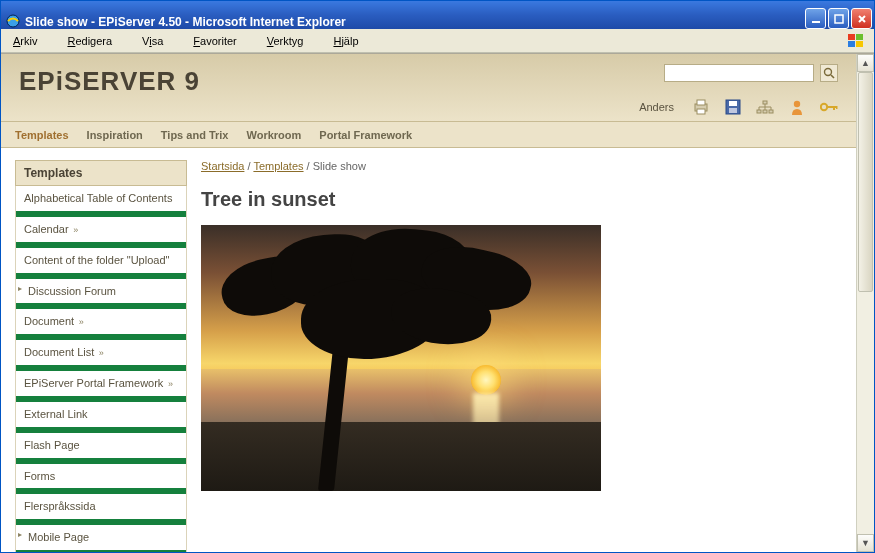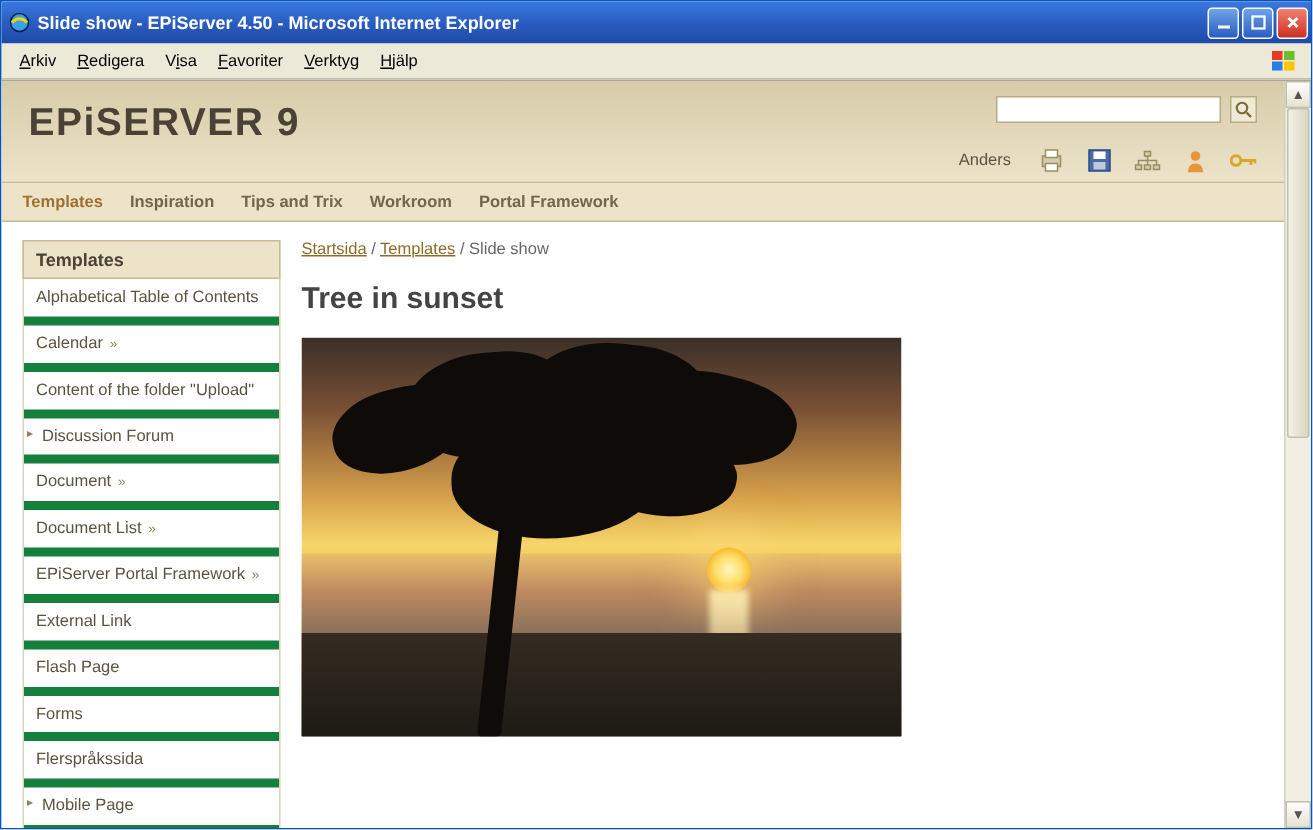--- a/index.html
+++ b/index.html
@@ -1,29 +1,29 @@
 <!DOCTYPE html>
 <html><head>
 <meta charset="utf-8">
 <style>
   * { box-sizing: border-box; margin: 0; padding: 0; }
   body { font-family: Tahoma, Verdana, sans-serif; font-size: 11px; background: #fff; }
 
   
   .window { width: 875px; height: 553px; border: 1px solid #0055c4; background: #ece9d8; position: relative; overflow: hidden; }
-  .titlebar { height: 28px; background: linear-gradient(to bottom, #3a79e0 0%, #2a5dc0 50%, #1e4aa8 100%); display: flex; align-items: center; padding: 0 2px 0 4px; color: #fff; }
+  .titlebar { height: 28px; background: linear-gradient(to bottom, #3a79e0 0%, #2a5dc0 50%, #1e4aa8 100%); display: flex; align-items: flex-end; padding: 0 2px 0 4px; color: #fff; }
   .titlebar .ie-icon { width: 16px; height: 16px; margin-right: 4px; display:flex; align-items:center; justify-content:center; }
   .titlebar .title { flex: 1; font-size: 12px; font-weight: bold; white-space: nowrap; overflow: hidden; }
   .titlebar .win-btns { display: flex; gap: 2px; }
   .titlebar .win-btn { width: 21px; height: 21px; border-radius: 3px; border: 1px solid #fff; display:flex; align-items:center; justify-content:center; font-size: 12px; font-weight:bold; color:#fff; }
   .win-min,.win-max{ background: linear-gradient(#6fa3e8,#2a5dc0); }
   .win-close { background: linear-gradient(#f08070,#d03020); }
 
   
-  .menubar { height: 24px; background: #ece9d8; border-bottom: 1px solid #c0c0b0; display:flex; align-items:center; padding: 0 6px; font-size:11px; gap: 2px; }
+  .menubar { height: 24px; background: #ece9d8; border-bottom: 1px solid #c0c0b0; display:flex; align-items:center; padding: 0 6px; font-size:11px; gap: 18px; }
   .menubar .item { padding: 2px 6px; cursor: default; }
   .menubar .item u { text-decoration: underline; }
   .menubar .spacer { flex:1; }
   .menubar .winlogo { width:22px; height:18px; }
 
   
   .viewport-wrap { position:absolute; top:52px; left:0; right:0; bottom:0; background:#fff; border-top: 1px solid #aca899; }
   .viewport { position:absolute; top:0; left:0; right:18px; bottom:0; overflow:hidden; background:#fff; }
   .vscroll { position:absolute; top:0; right:0; bottom:0; width:18px; background:#f1efe2; border-left:1px solid #d0d0c0; }
   .vscroll .arrow { height:18px; background:linear-gradient(#fdfdfb,#e6e3d4); border:1px solid #c0c0b0; display:flex; align-items:center; justify-content:center; font-size:9px; color:#555; }

